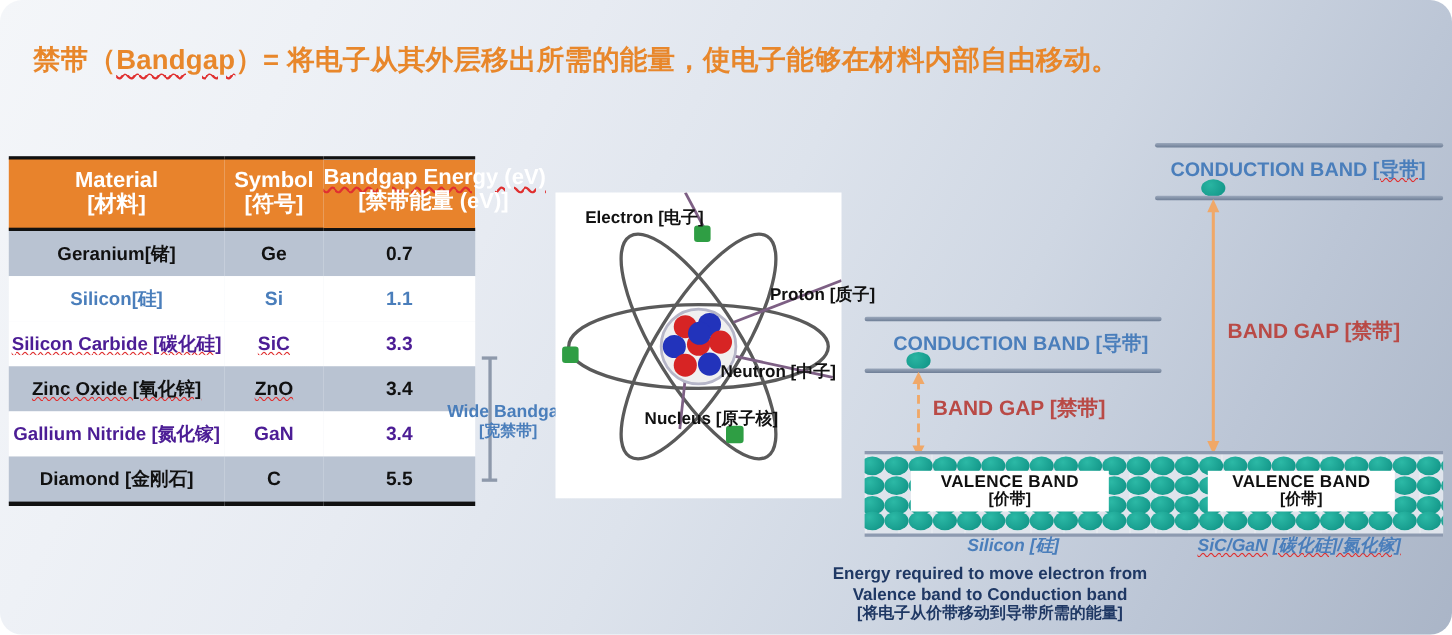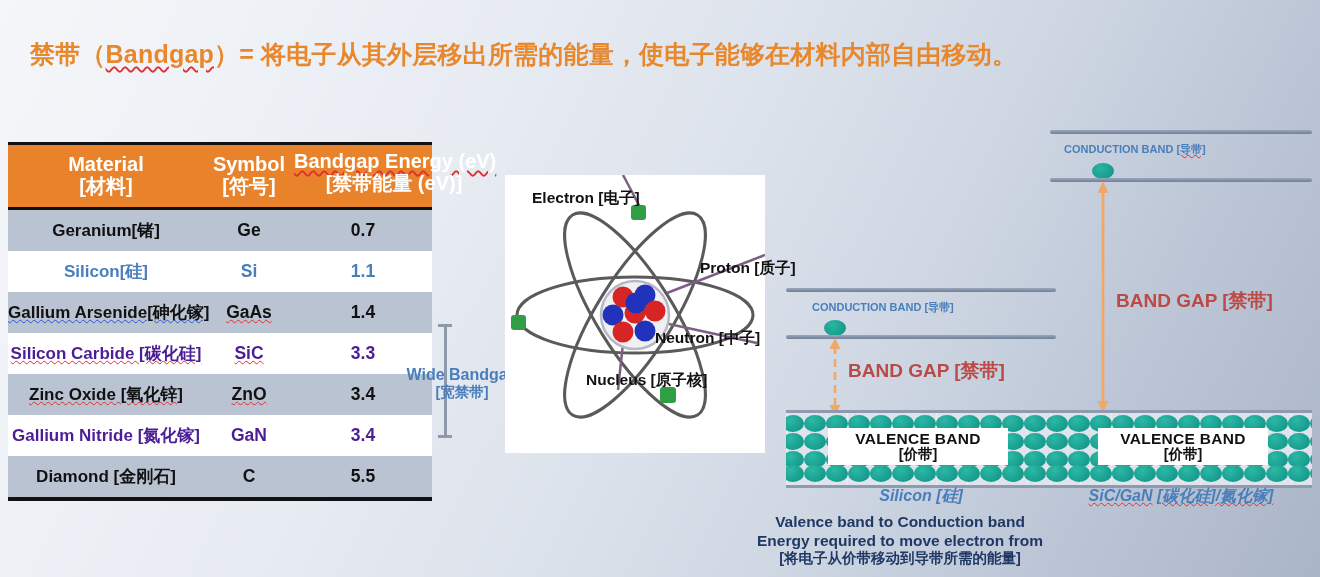--- a/index.html
+++ b/index.html
@@ -4,20 +4,21 @@
 <style>
   html,body{margin:0;padding:0;}
   body{
     width:1320px;height:577px;overflow:hidden;
     font-family:"Liberation Sans","DejaVu Sans",sans-serif;
     position:relative;
   }
   #stage{
     position:absolute;inset:0;width:1320px;height:577px;overflow:hidden;
     background:linear-gradient(117deg,#f4f6f9 0%,#eef1f6 18%,#e7ebf2 34%,#dde3ec 50%,#cfd7e3 66%,#bcc6d6 82%,#aab5c7 100%);
+    border-radius:20px;
   }
   
   #title{
     position:absolute;left:30px;top:38px;width:1270px;
     font-size:25px;font-weight:bold;color:#e8872b;
     letter-spacing:.2px;white-space:nowrap;
   }
   #title .u{
     text-decoration:underline;
     text-decoration-color:#e03030;
@@ -77,21 +78,21 @@
   #atom-panel{position:absolute;left:505px;top:175px;width:260px;height:278px;background:#ffffff;}
   #atom-svg{position:absolute;left:0;top:0;}
   .atom-lbl{position:absolute;font-size:15.5px;font-weight:bold;color:#111;white-space:nowrap;}
   #lbl-electron{left:532px;top:188px;}
   #lbl-proton{left:700px;top:258px;}
   #lbl-neutron{left:655px;top:328px;}
   #lbl-nucleus{left:538px;top:370px;margin-left:48px;}
   
   .band{position:absolute;}
   .cb-line{position:absolute;height:4px;background:linear-gradient(#9aa7bb,#6f7f97);border-radius:2px;}
-  .cb-label{position:absolute;font-size:11px;font-weight:bold;white-space:nowrap;color:#4a7ebb;}
+  .cb-label{position:absolute;font-size:18px;font-weight:bold;white-space:nowrap;color:#4a7ebb;}
   .cb-label .zh{color:#4a7ebb;}
   .electron-dot{position:absolute;width:22px;height:16px;border-radius:50%;
     background:radial-gradient(circle at 38% 32%,#29b5a2,#0e9184);}
   .gap-label{position:absolute;font-size:19px;font-weight:bold;color:#b94a46;white-space:nowrap;}
   .arrow{position:absolute;width:14px;}
   .valence{position:absolute;overflow:hidden;
     background:
       repeating-linear-gradient(to right,#e6eaf0 0 2px,transparent 2px 30px),
       #dfe4ec;
     border-top:3px solid #8d9ab0;border-bottom:3px solid #8d9ab0;}
@@ -141,25 +142,20 @@
 
       <tr class="drow gray">
         <td class="c1 tx-black">Geranium[锗]</td>
         <td class="tx-black">Ge</td>
         <td class="tx-black">0.7</td>
       </tr>
       <tr class="drow white">
         <td class="c1 tx-blue">Silicon[硅]</td>
         <td class="tx-blue">Si</td>
         <td class="tx-blue">1.1</td>
-      </tr>
-      <tr class="drow gray">
-        <td class="c1 tx-black wvb">Gallium Arsenide[砷化镓]</td>
-        <td class="tx-black wvr">GaAs</td>
-        <td class="tx-black">1.4</td>
       </tr>
       <tr class="drow white">
         <td class="c1 tx-red wvr">Silicon Carbide [碳化硅]</td>
         <td class="tx-red wvr">SiC</td>
         <td class="tx-red">3.3</td>
       </tr>
       <tr class="drow gray">
         <td class="c1 tx-black wvr">Zinc Oxide [氧化锌]</td>
         <td class="tx-black wvr">ZnO</td>
         <td class="tx-black">3.4</td>
@@ -402,18 +398,18 @@
       <span class="en">VALENCE BAND</span>
       <span class="zh">[价带]</span>
     </div>
     <div class="mat-name" style="left:0;top:356px;width:262px;">
       <span class="wvr">SiC/GaN</span>
       <span class="wvr">[碳化硅]/氮化镓]</span>
     </div>
   </div>
 
   <div id="caption">
+    <span class="l">Energy required to move electron from</span>
     <span class="l">Valence band to Conduction band</span>
-    <span class="l">Energy required to move electron from</span>
     <span class="zh">[将电子从价带移动到导带所需的能量]</span>
   </div>
 
 </div>
 
 </body></html>

